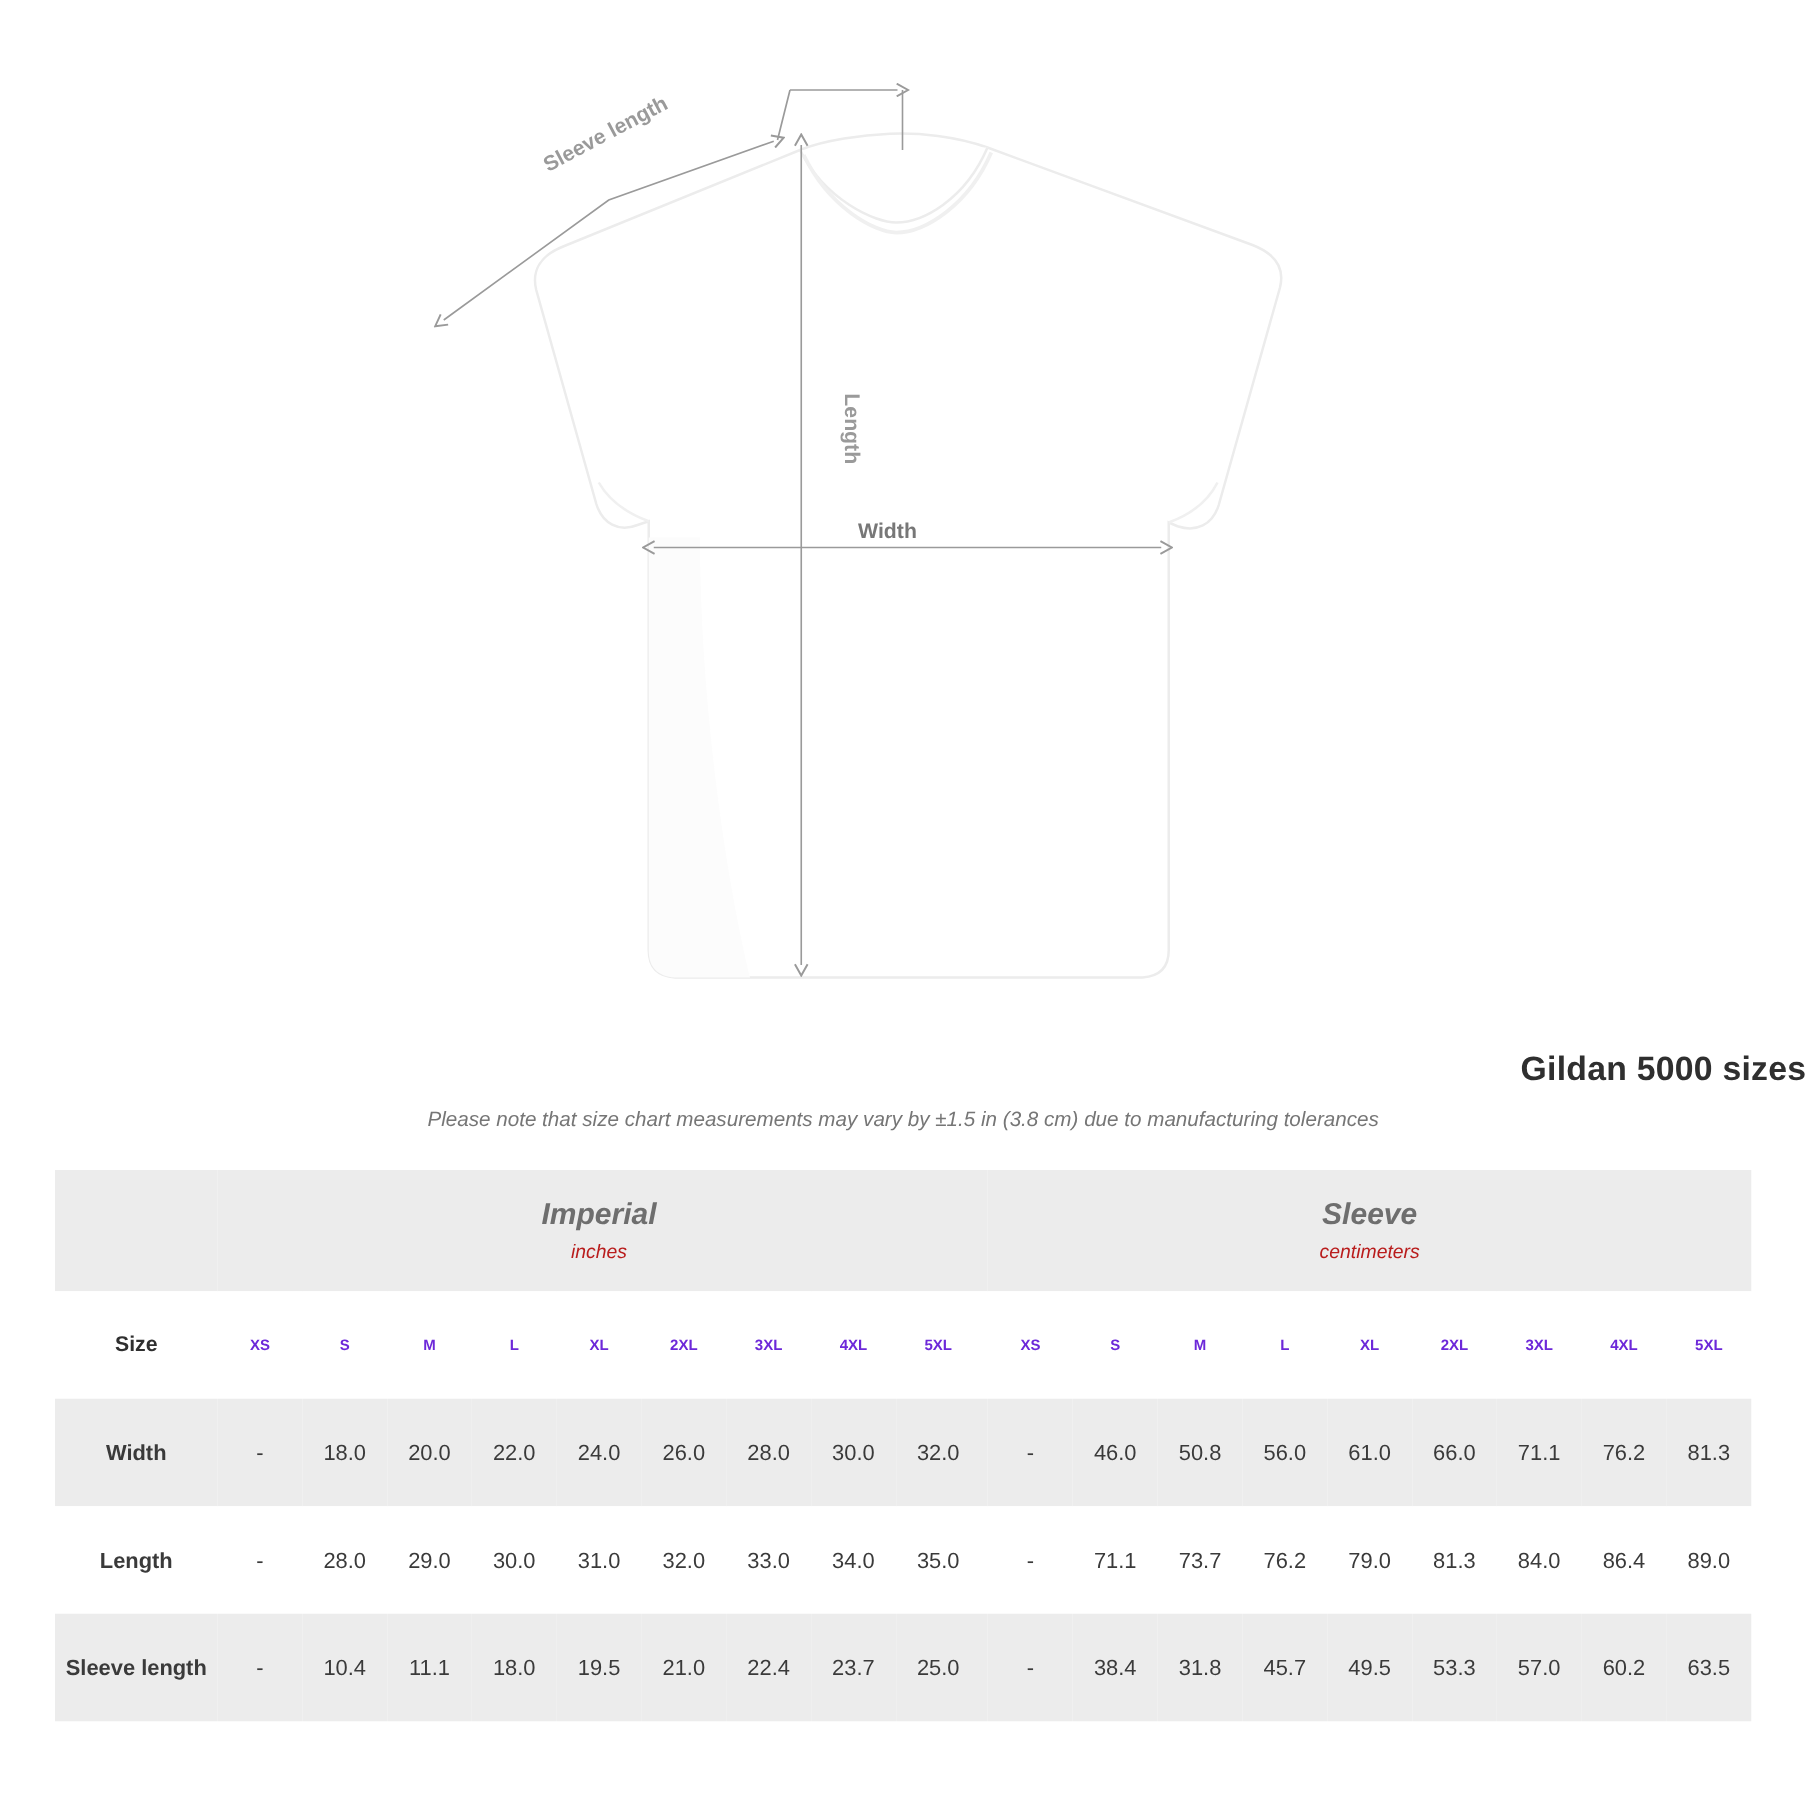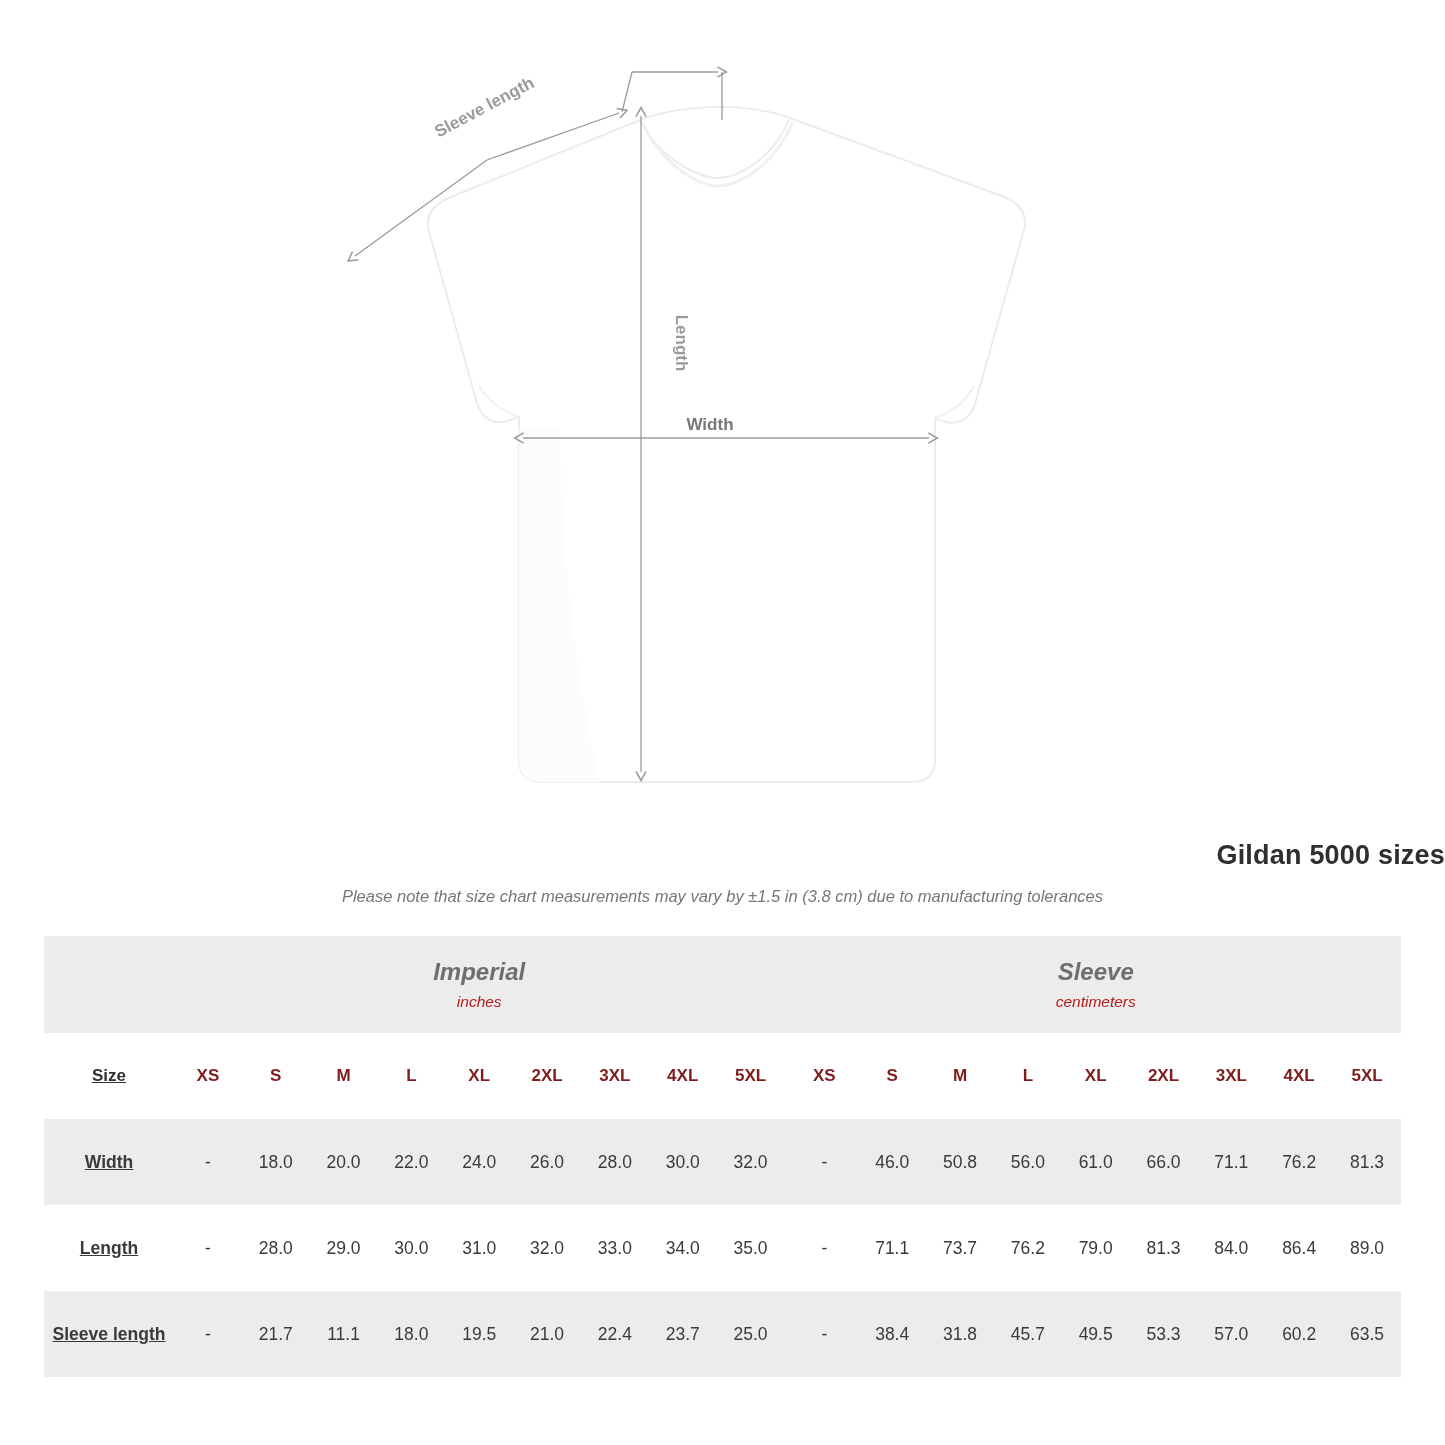--- a/index.html
+++ b/index.html
@@ -79,23 +79,23 @@
   }
   .unit-sub {
     font-size: 15.5px;
     font-style: italic;
     color: #b91c1c;
     margin-top: 7px;
   }
 
   .row-head td, .row-head th {
     height: 84px;
-    font-size: 17px;
+    font-size: 12px;
     font-weight: bold;
-    color: #7f1d1d;
+    color: #6d28d9;
     background: #ffffff;
   }
   .row-head td.label-cell {
     font-size: 17px;
   }
 
   tr.data-row td {
     height: 84px;
     font-size: 17.5px;
     color: #3a3a3a;
@@ -103,21 +103,20 @@
   tr.shaded td {
     background: #ececec;
   }
   tr.plain td {
     background: #ffffff;
   }
   td.label-cell {
     font-weight: bold;
     font-size: 17px;
     color: #2f2f2f;
-    text-decoration: underline;
   }
   .col-label { width: 130px; }
   .col-gap { width: 6px; }
 </style>
 </head>
 <body>
 
 <div class="page">
 
   <div class="illustration">
@@ -271,21 +270,21 @@
           <td>79.0</td>
           <td>81.3</td>
           <td>84.0</td>
           <td>86.4</td>
           <td>89.0</td>
         </tr>
 
         <tr class="data-row shaded">
           <td class="label-cell">Sleeve length</td>
           <td>-</td>
-          <td>21.7</td>
+          <td>10.4</td>
           <td>11.1</td>
           <td>18.0</td>
           <td>19.5</td>
           <td>21.0</td>
           <td>22.4</td>
           <td>23.7</td>
           <td>25.0</td>
           <td></td>
           <td>-</td>
           <td>38.4</td>

